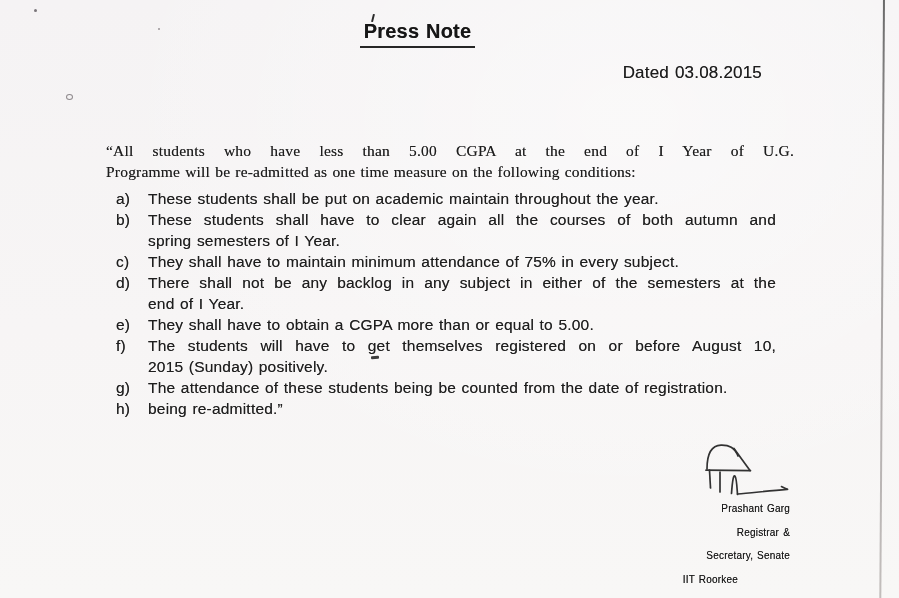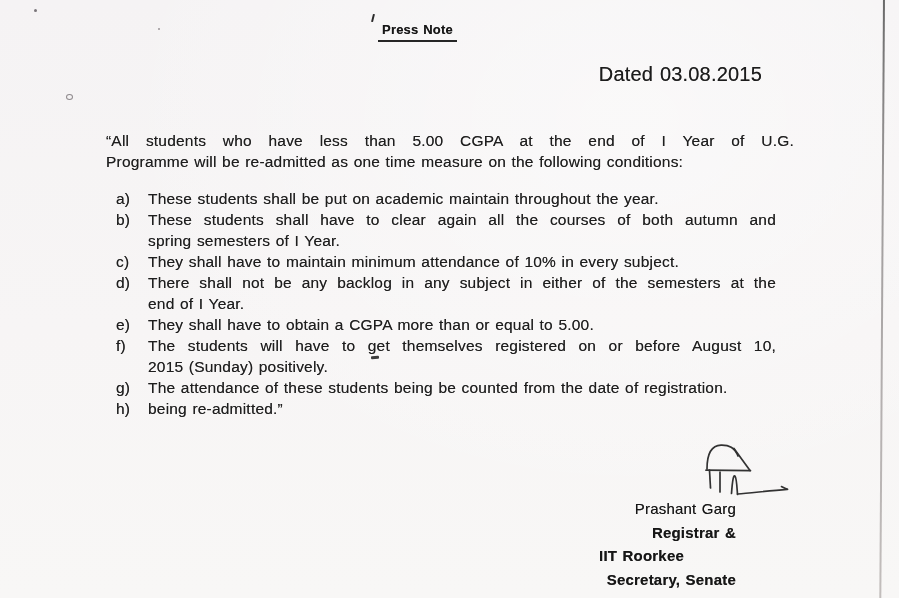--- a/index.html
+++ b/index.html
@@ -29,21 +29,21 @@
   }
   .title-wrap {
     position: absolute;
     top: 20px;
     left: 0;
     width: 835px;
     text-align: center;
   }
   .title {
     display: inline-block;
-    font-size: 13px;
+    font-size: 20px;
     font-weight: bold;
     color: #161616;
     border-bottom: 2px solid #262626;
     padding: 0 4px 3px 4px;
     letter-spacing: 0.2px;
   }
   .title-tick {
     position: absolute;
     left: 372px;
     top: 14px;
@@ -51,30 +51,31 @@
     height: 8px;
     background: #2a2a2a;
     transform: rotate(14deg);
   }
   .dateline {
     position: absolute;
     top: 63px;
     left: 0;
     width: 762px;
     text-align: right;
-    font-size: 20px;
+    font-size: 17px;
     color: #1c1c1c;
   }
   .intro {
     position: absolute;
-    top: 130px;
+    top: 140px;
     left: 106px;
     width: 688px;
     font-size: 15.5px;
     line-height: 21px;
+    font-family: Liberation Serif, serif;
   }
   .j {
     text-align: justify;
     text-align-last: justify;
   }
   .conditions {
     position: absolute;
     top: 188px;
     left: 116px;
     width: 660px;
@@ -89,29 +90,29 @@
     width: 32px;
     flex: 0 0 32px;
   }
   .cond-body {
     flex: 1 1 auto;
     width: 626px;
   }
   .sig-block {
     position: absolute;
     top: 497px;
-    left: 570px;
+    left: 624px;
     width: 166px;
     text-align: right;
-    font-size: 15px;
+    font-size: 10px;
     line-height: 23.5px;
     color: #161616;
   }
   .sig-name { font-weight: normal; }
-  .sig-bold { font-weight: bold; }
+  .sig-bold { font-weight: normal; }
   .sig-last { padding-right: 52px; }
   .sig-scribble {
     position: absolute;
     left: 698px;
     top: 442px;
     width: 100px;
     height: 58px;
   }
   .page-edge-line {
     position: absolute;
@@ -192,21 +193,21 @@
       <span class="cond-label">b)</span>
       <div class="cond-body">
         <div class="j">These students shall have to clear again all the courses of both autumn and</div>
         <div>spring semesters of I Year.</div>
       </div>
     </div>
 
     <div class="cond">
       <span class="cond-label">c)</span>
       <div class="cond-body">
-        <div>They shall have to maintain minimum attendance of 10% in every subject.</div>
+        <div>They shall have to maintain minimum attendance of 75% in every subject.</div>
       </div>
     </div>
 
     <div class="cond">
       <span class="cond-label">d)</span>
       <div class="cond-body">
         <div class="j">There shall not be any backlog in any subject in either of the semesters at the</div>
         <div>end of I Year.</div>
       </div>
     </div>
@@ -249,22 +250,22 @@
     <path d="M 11.5,28 L 12.5,46"></path>
     <path d="M 22,30 L 22,50"></path>
     <path d="M 33.5,51.5 C 34.5,38 35.5,32.5 37,34 C 38.6,35.8 39,45.5 39.5,52.5"></path>
     <path d="M 39.5,52 C 52,51 70,49 89,47.4"></path>
     <path d="M 83.5,44.6 C 86,45.8 88,46.8 89.6,47.3"></path>
   </svg>
 
   <div class="sig-block doc-text">
     <div class="sig-name">Prashant Garg</div>
     <div class="sig-bold">Registrar &amp;</div>
+    <div class="sig-bold">Secretary, Senate</div>
     <div class="sig-bold sig-last">IIT Roorkee</div>
-    <div class="sig-bold">Secretary, Senate</div>
   </div>
 
   <div class="page-edge-line"></div>
   <div class="speck-ring"></div>
   <div class="speck-dash"></div>
   <div class="speck-dot-1"></div>
   <div class="speck-dot-2"></div>
 
 </div>
 

